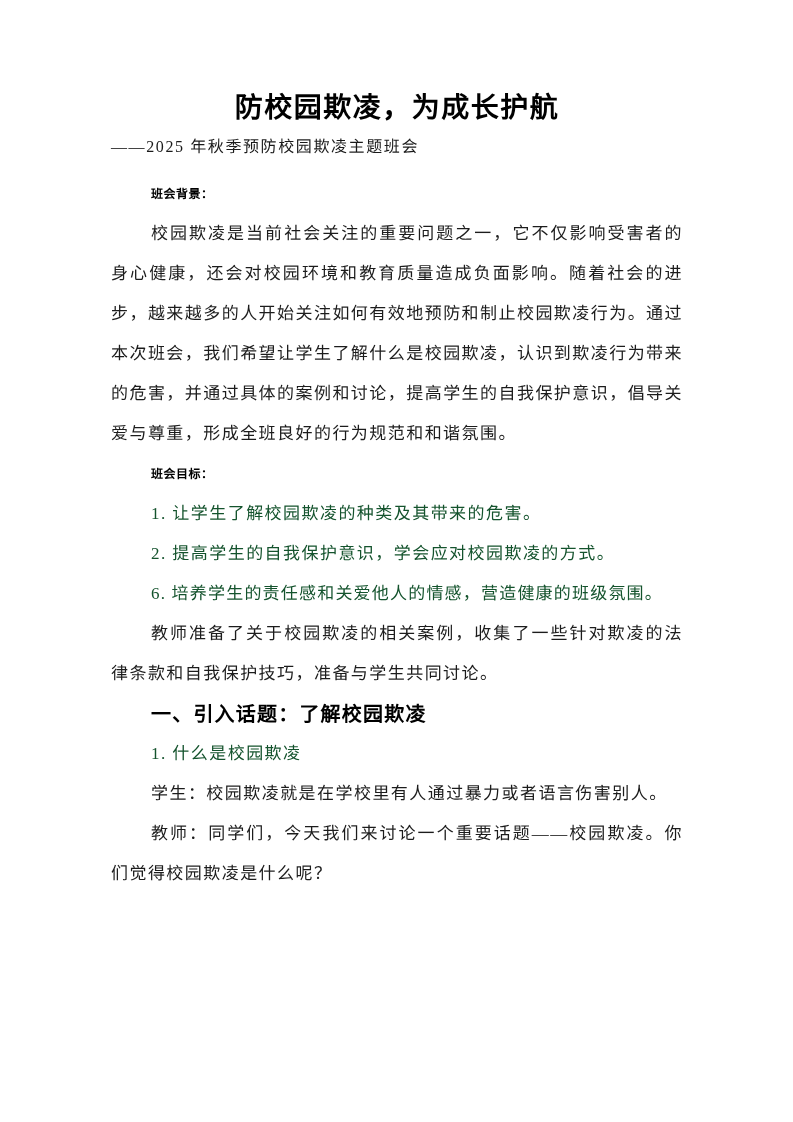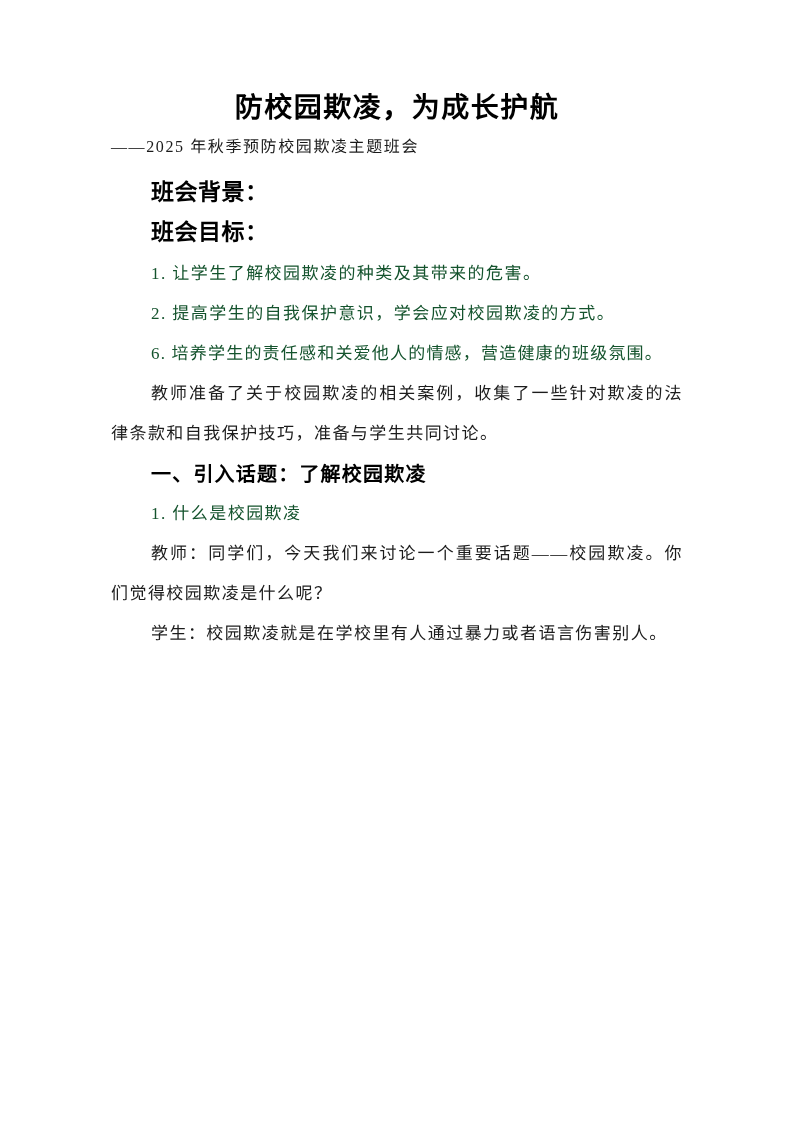--- a/index.html
+++ b/index.html
@@ -46,23 +46,23 @@
     line-height: 30px;
     letter-spacing: 1.6px;
     text-align: left;
     color: #1a1a1a;
     margin: 0 0 12px 0;
     white-space: pre;
   }
 
   
   .section-heading {
-    font-family: Liberation Mono, monospace;
+    font-family: Liberation Serif, serif;
     font-weight: 700;
-    font-size: 23px;
+    font-size: 12px;
     line-height: 40px;
     letter-spacing: 0.5px;
     color: #000000;
     margin: 0;
     padding-left: 40px;
     white-space: pre;
   }
 
   
   .sub-heading {
@@ -112,31 +112,32 @@
 <body>
 
 <div class="page">
   <div class="content">
 
     <h1 class="doc-title">防校园欺凌，为成长护航</h1>
 
     <div class="doc-subtitle">——2025 年秋季预防校园欺凌主题班会</div>
 
     <h2 class="section-heading">班会背景：</h2>
+    <p class="body-para">校园欺凌是当前社会关注的重要问题之一，它不仅影响受害者的身心健康，还会对校园环境和教育质量造成负面影响。随着社会的进步，越来越多的人开始关注如何有效地预防和制止校园欺凌行为。通过本次班会，我们希望让学生了解什么是校园欺凌，认识到欺凌行为带来的危害，并通过具体的案例和讨论，提高学生的自我保护意识，倡导关爱与尊重，形成全班良好的行为规范和和谐氛围。</p>
 
     <h2 class="section-heading">班会目标：</h2>
     <div class="body-line">1. 让学生了解校园欺凌的种类及其带来的危害。</div>
     <div class="body-line">2. 提高学生的自我保护意识，学会应对校园欺凌的方式。</div>
     <div class="body-line wide">6. 培养学生的责任感和关爱他人的情感，营造健康的班级氛围。</div>
 
     <p class="body-para">教师准备了关于校园欺凌的相关案例，收集了一些针对欺凌的法律条款和自我保护技巧，准备与学生共同讨论。</p>
 
 
     <h3 class="sub-heading">一、引入话题：了解校园欺凌</h3>
 
     <div class="body-line">1. 什么是校园欺凌</div>
 
+    <p class="body-para">学生：校园欺凌就是在学校里有人通过暴力或者语言伤害别人。</p>
+
     <p class="body-para">教师：同学们，今天我们来讨论一个重要话题——校园欺凌。你们觉得校园欺凌是什么呢？</p>
-
-    <p class="body-para">学生：校园欺凌就是在学校里有人通过暴力或者语言伤害别人。</p>
 
   </div>
 </div>
 
 </body></html>

